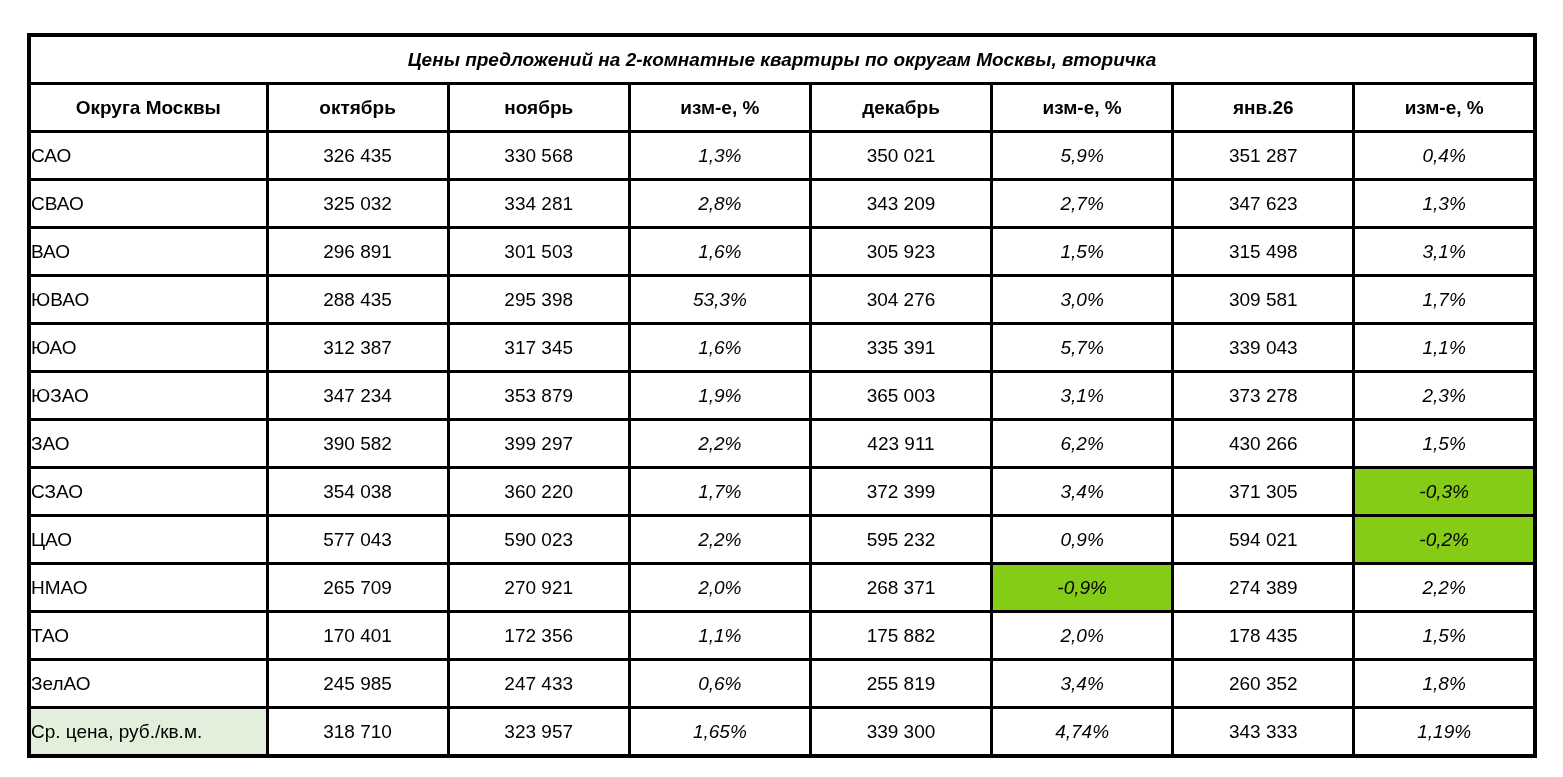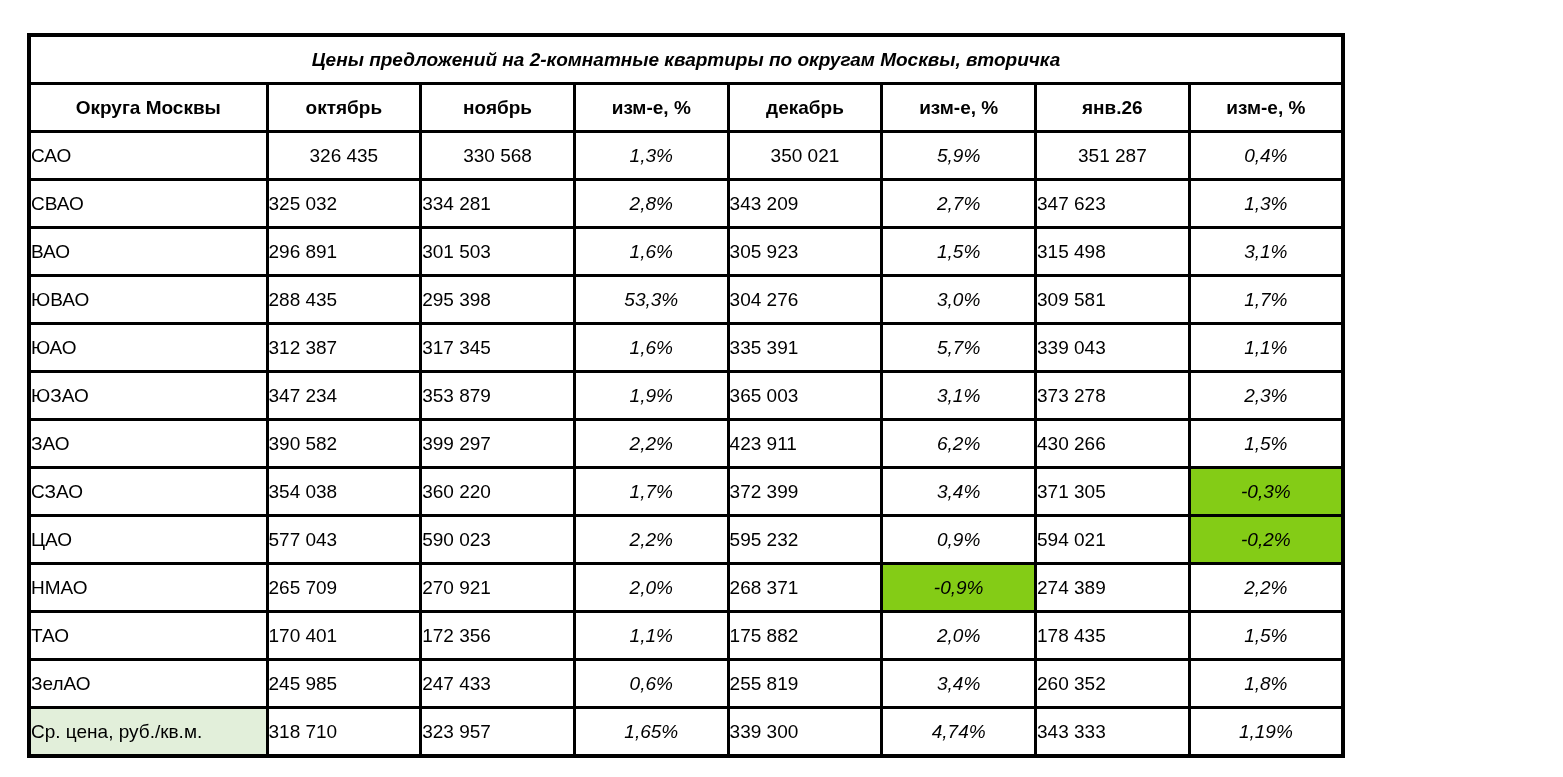--- a/index.html
+++ b/index.html
@@ -12,21 +12,21 @@
     color: #000;
   }
   .sheet {
     position: absolute;
     left: 27px;
     top: 33px;
   }
   table.price-table {
     border-collapse: collapse;
     table-layout: fixed;
-    width: 1318px;
+    width: 1510px;
     border: 4px solid #000;
   }
   table.price-table col.c0 { width: 238px; }
   table.price-table td, table.price-table th {
     border: 3px solid #000;
     height: 45px;
     font-size: 19px;
     vertical-align: middle;
     background: #ffffff;
     white-space: nowrap;
@@ -42,21 +42,21 @@
   }
   th {
     font-weight: bold;
     text-align: center;
   }
   td.label {
     text-align: left;
     padding-left: 7px;
   }
   td.num {
-    text-align: left;
+    text-align: center;
     padding-right: 15px;
   }
   td.numc {
     text-align: center;
   }
   td.pct {
     text-align: center;
     font-style: italic;
     background: #c6e0b4;
   }

